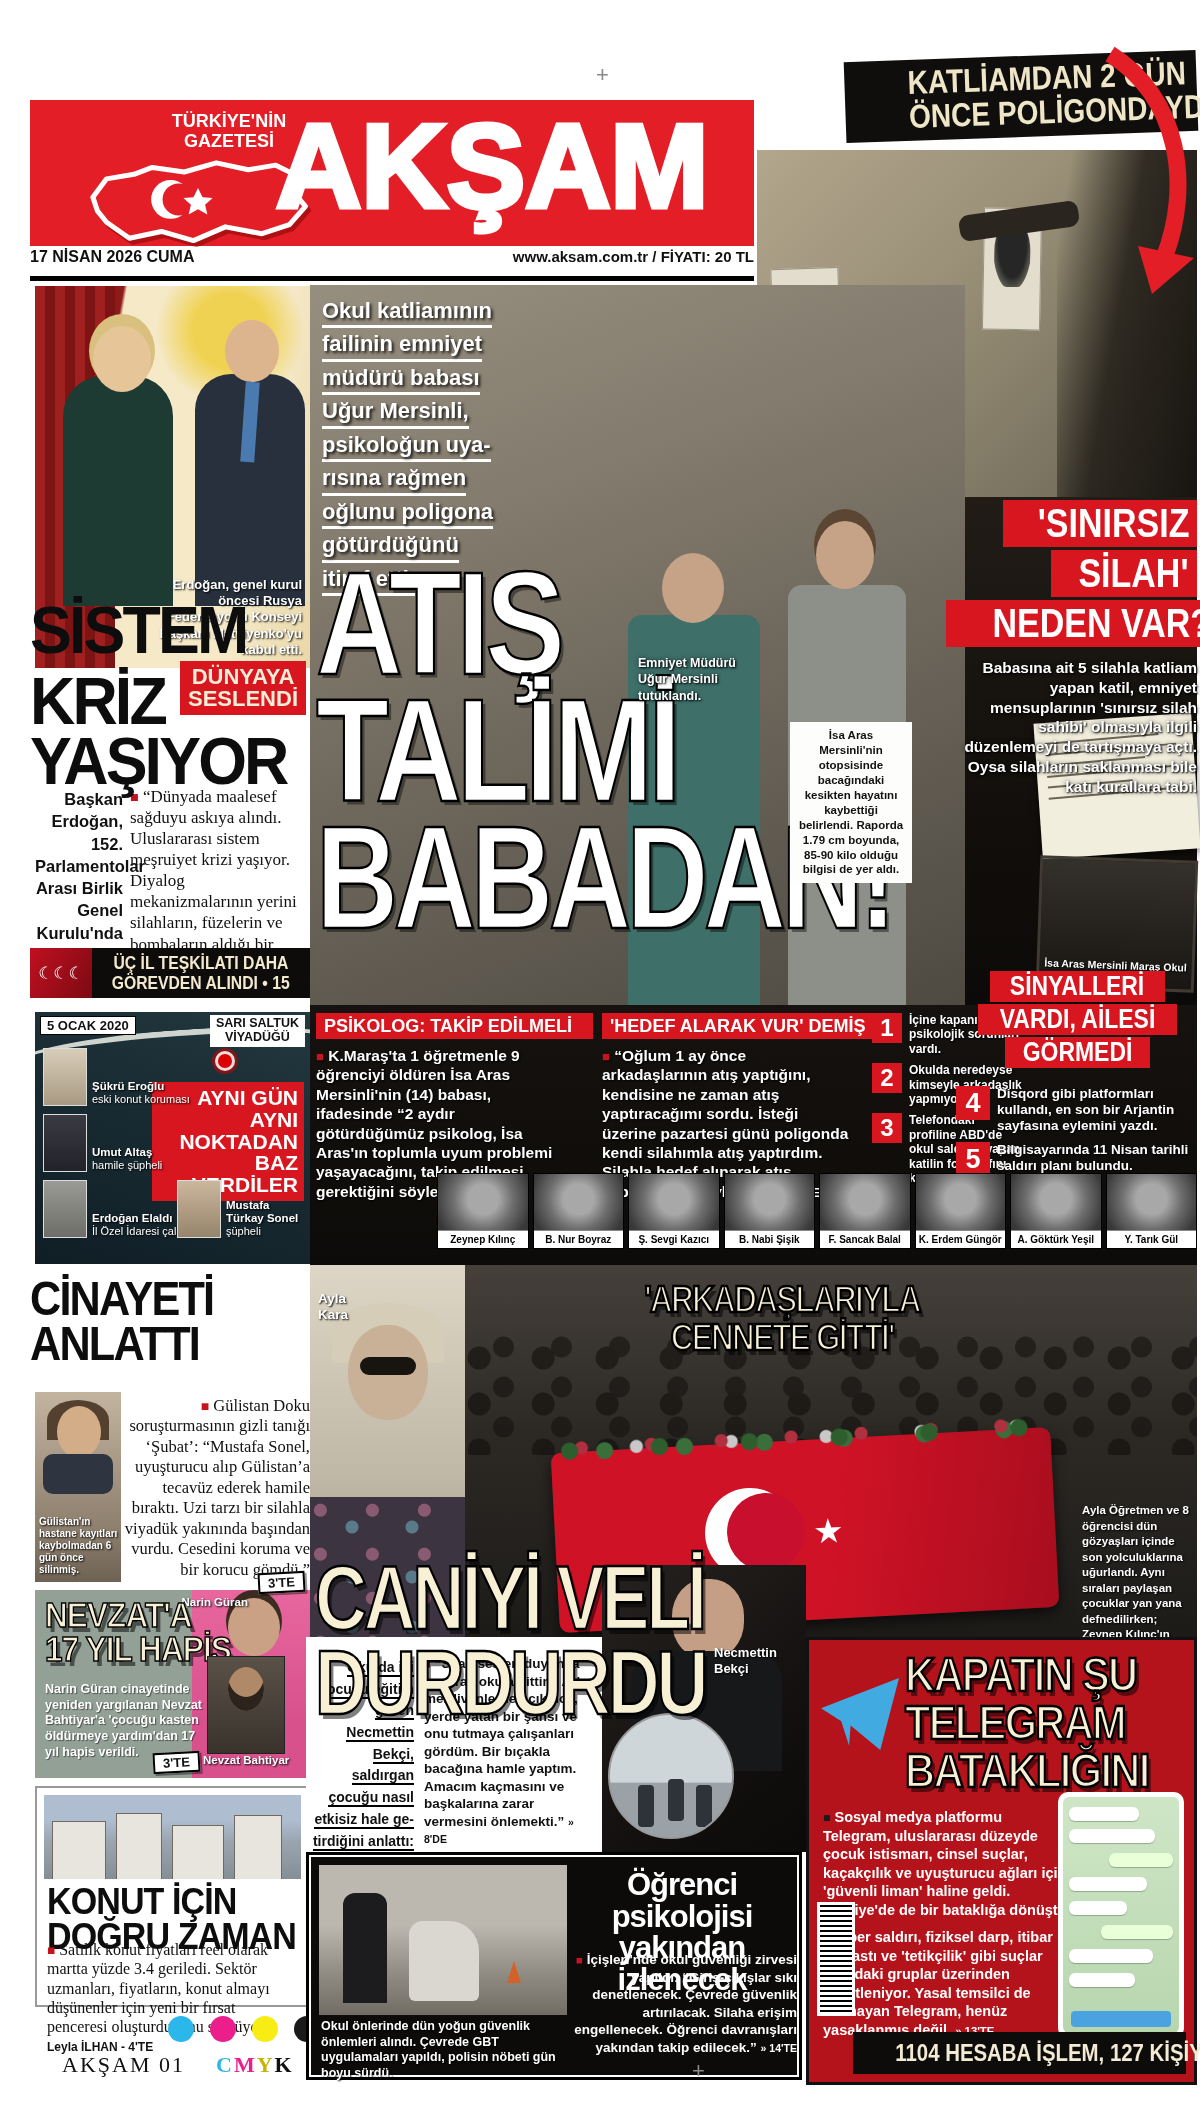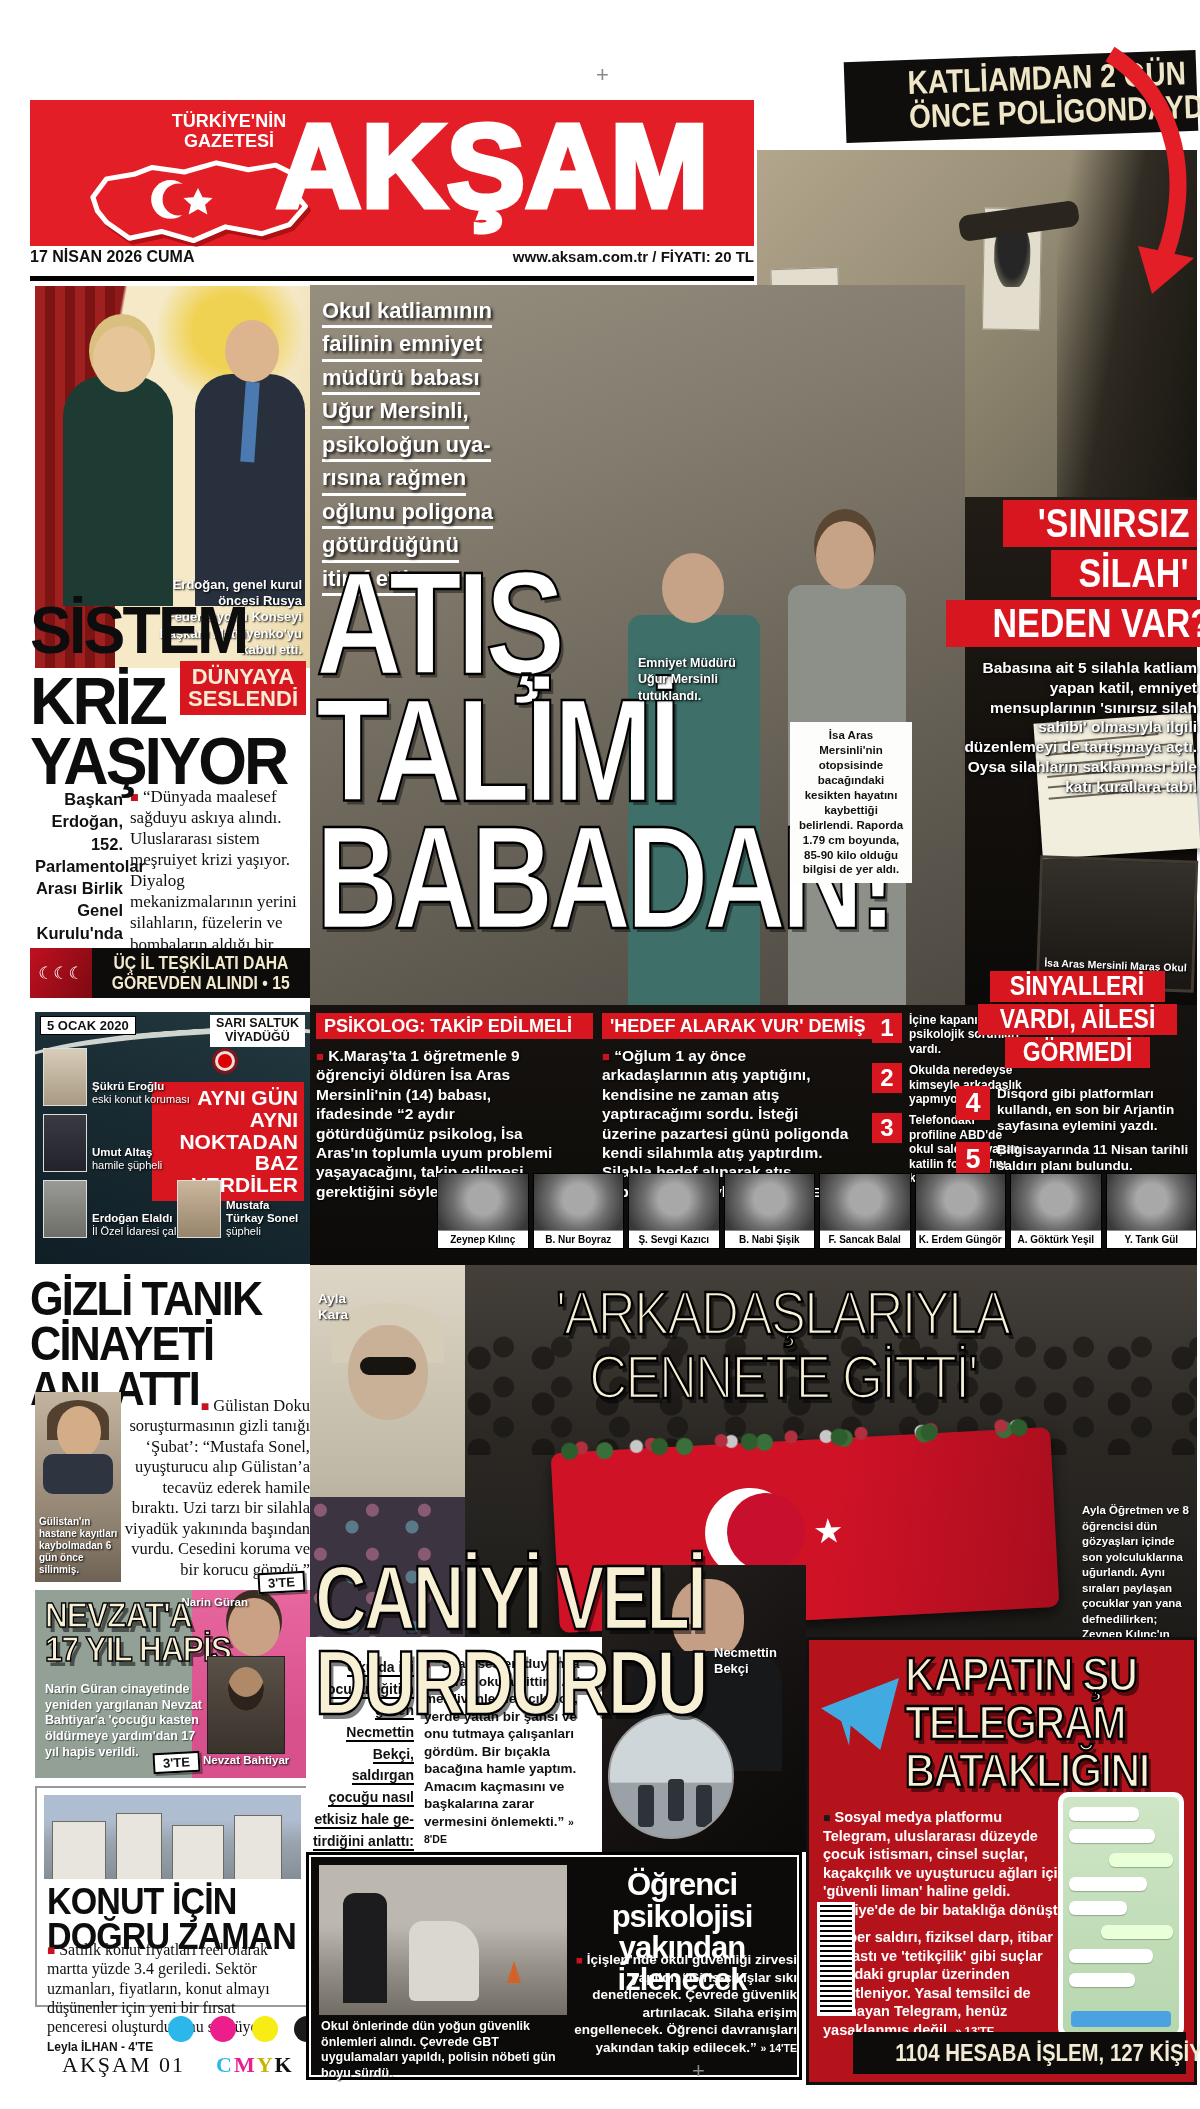--- a/index.html
+++ b/index.html
@@ -67,21 +67,21 @@
   .crowd{position:absolute;left:150px;top:70px;right:0;height:120px;opacity:.55;
          background-image:radial-gradient(circle at 30% 50%,#0e0c0a 0 11px,transparent 12px),radial-gradient(circle at 75% 30%,#12100d 0 10px,transparent 11px);
          background-size:64px 46px,58px 40px;}
   .ayla{position:absolute;left:0;top:0;width:155px;height:372px;background:linear-gradient(#ddd6c6,#c0b9a7 55%,#9d9683);}
   .aylahead{position:absolute;left:38px;top:60px;width:80px;height:95px;border-radius:48%;background:#c9b197;}
   .aylaglass{position:absolute;left:50px;top:92px;width:56px;height:18px;border-radius:9px;background:#18140f;}
   .aylascarf{position:absolute;left:22px;top:38px;width:112px;height:60px;border-radius:50% 50% 0 0;background:#d6cdb8;}
   .ayladress{position:absolute;left:0;bottom:0;width:100%;height:140px;
              background:#3c3440;background-image:radial-gradient(circle at 20% 30%,#8a5a72 0 6px,transparent 7px),radial-gradient(circle at 70% 60%,#5a7a8a 0 6px,transparent 7px);background-size:52px 44px,60px 50px;}
   .aylalabel{position:absolute;left:8px;top:26px;color:#fff;font-weight:bold;font-size:13.5px;line-height:1.2;text-shadow:1px 1px 2px #000;z-index:2;}
-  .cennete{position:absolute;left:160px;top:16px;width:625px;text-align:center;font-size:62px;font-weight:normal;line-height:1.04;letter-spacing:-2px;}
+  .cennete{position:absolute;left:160px;top:16px;width:625px;text-align:center;font-size:37px;font-weight:bold;line-height:1.04;letter-spacing:-2px;}
   .coffin{position:absolute;left:245px;top:175px;width:500px;height:180px;transform:rotate(-3deg);border-radius:10px;
           background:linear-gradient(100deg,#d01226 0 55%,#a80e1e);box-shadow:0 6px 14px rgba(0,0,0,.6);}
   .coffin .cres{position:absolute;left:150px;top:45px;width:90px;height:90px;border-radius:50%;background:#fff;}
   .coffin .cres i{position:absolute;left:22px;top:6px;width:78px;height:78px;border-radius:50%;background:#c8102e;}
   .coffin .star{position:absolute;left:258px;top:72px;color:#fff;font-size:34px;}
   .flowers{position:absolute;left:10px;top:-14px;width:480px;height:26px;border-radius:12px;
            background-image:radial-gradient(circle at 10% 50%,#2e5d2e 0 8px,transparent 9px),radial-gradient(circle at 30% 40%,#b03040 0 6px,transparent 7px),radial-gradient(circle at 55% 55%,#3a6e3a 0 8px,transparent 9px),radial-gradient(circle at 80% 45%,#c8c8c8 0 6px,transparent 7px);
            background-size:90px 26px,70px 26px,80px 26px,95px 26px;}
   .funcap{position:absolute;left:772px;top:238px;width:110px;color:#fff;font-weight:bold;font-size:11.5px;line-height:1.35;text-shadow:1px 1px 2px #000;}
   .caniyi{left:315px;top:1556px;z-index:9;font-size:90px;font-weight:bold;line-height:.94;letter-spacing:-4px;}
@@ -512,21 +512,20 @@
       <div class="vd-photo" style="background:linear-gradient(#9a9a96,#6e6e68);"></div>
       <div class="vd-text"><b>Erdoğan Elaldı</b><br><span>İl Özel İdaresi çalışanı</span></div>
     </div>
     <div class="vd-person" style="left:142px;top:168px;">
       <div class="vd-photo" style="background:linear-gradient(#cbb79c,#96846c);"></div>
       <div class="vd-text"><b>Mustafa Türkay Sonel</b><br><span>şüpheli</span></div>
     </div>
   </div>
 
   <div class="abs gizli-head">
-    <div><span class="cond" style="transform:scaleX(.9);">GİZLİ TANIK</span></div>
     <div><span class="cond" style="transform:scaleX(.9);">CİNAYETİ</span></div>
     <div><span class="cond" style="transform:scaleX(.9);">ANLATTI</span></div>
   </div>
   <div class="abs gizli-photo">
     <div class="gz-hair"></div>
       <div class="gz-head"></div>
       <div class="gz-scarf"></div>
     <div class="gizli-cap">Gülistan'ın hastane kayıtları kaybolmadan 6 gün önce silinmiş.</div>
   </div>
   <div class="abs gizli-body serif">

